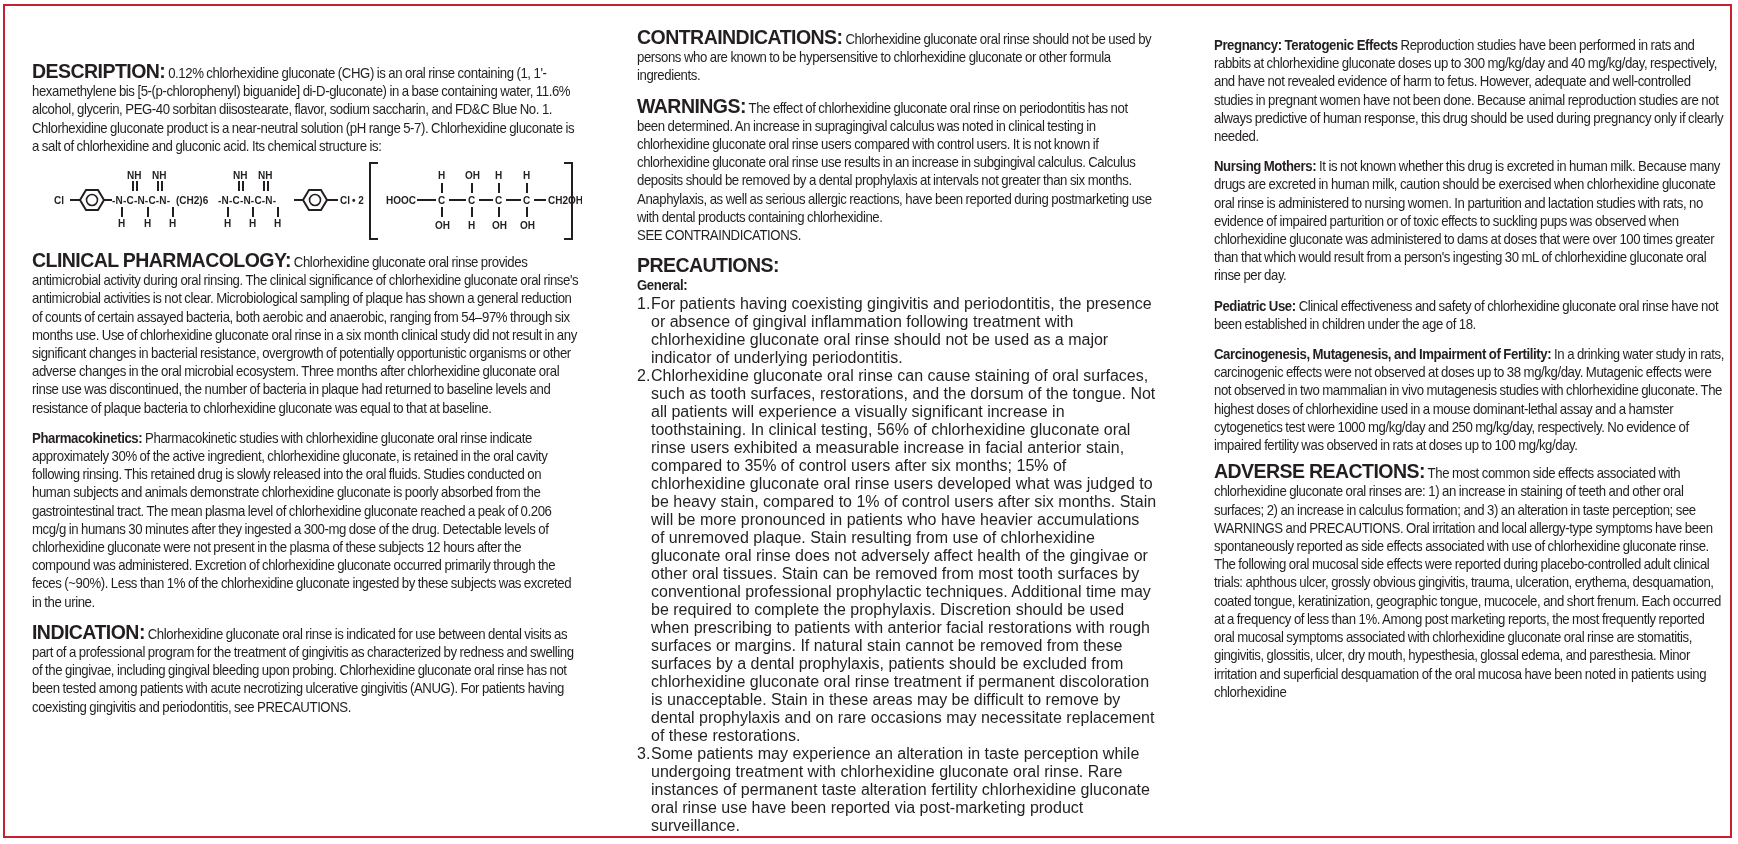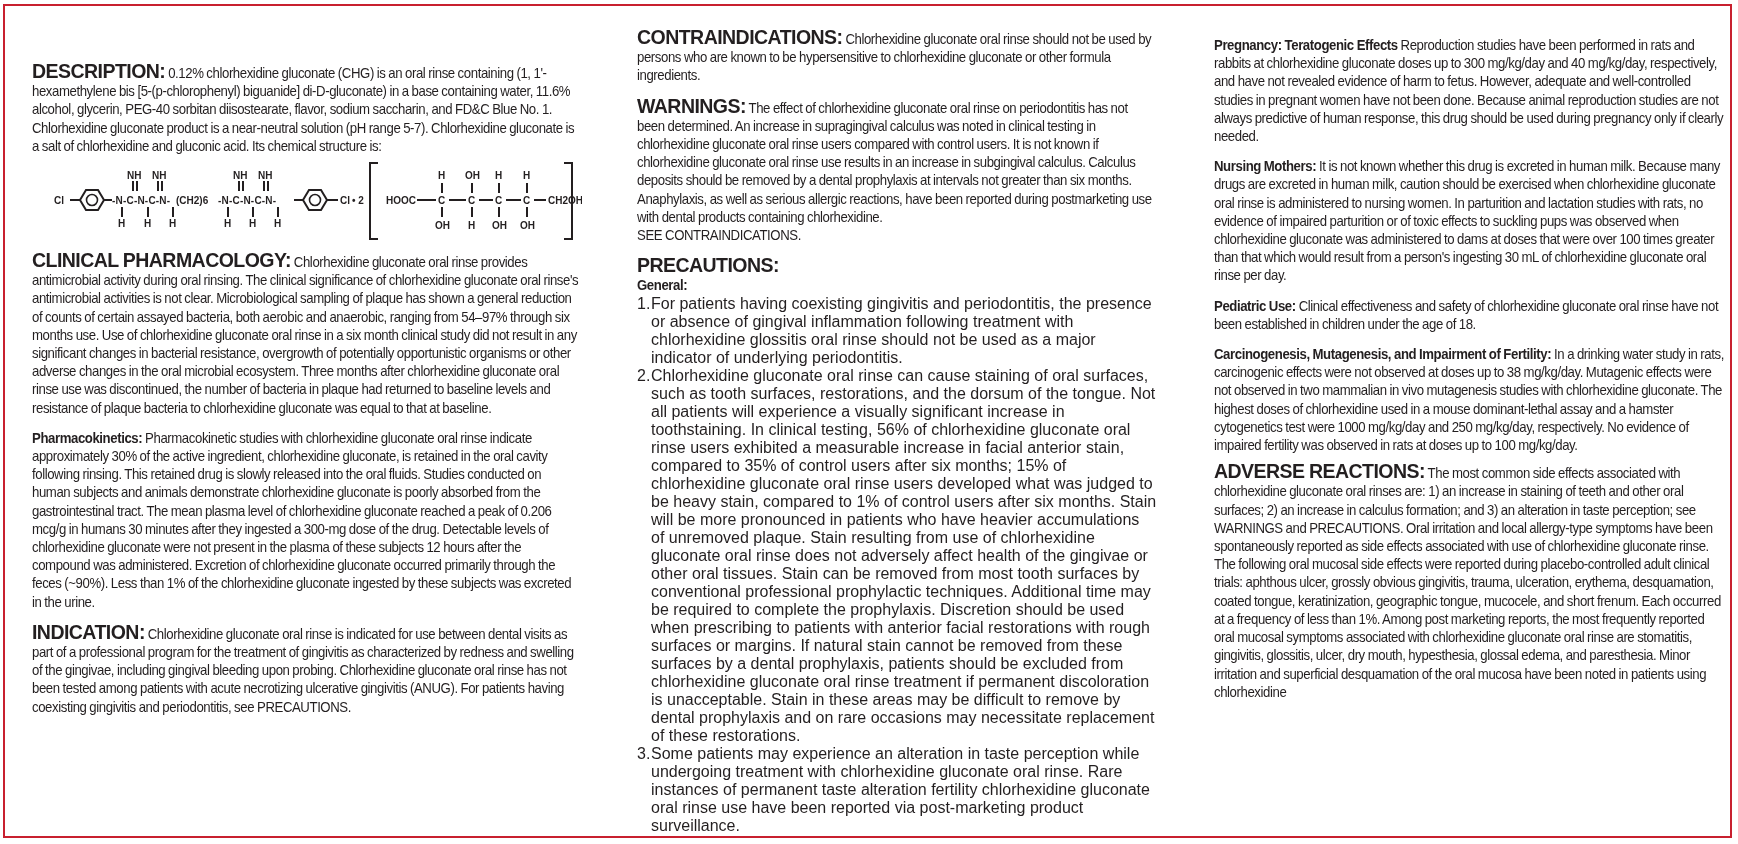--- a/index.html
+++ b/index.html
@@ -138,21 +138,21 @@
   <p><span class="big">CONTRAINDICATIONS:</span><span> Chlorhexidine gluconate oral rinse should not be used by persons who are known to be hypersensitive to chlorhexidine gluconate or other formula ingredients.</span></p>
   <div class="gap"></div>
   <p><span class="big">WARNINGS:</span><span> The effect of chlorhexidine gluconate oral rinse on periodontitis has not been determined. An increase in supragingival calculus was noted in clinical testing in chlorhexidine gluconate oral rinse users compared with control users. It is not known if chlorhexidine gluconate oral rinse use results in an increase in subgingival calculus. Calculus deposits should be removed by a dental prophylaxis at intervals not greater than six months. Anaphylaxis, as well as serious allergic reactions, have been reported during postmarketing use with dental products containing chlorhexidine.</span></p>
   <p>SEE CONTRAINDICATIONS.</p>
   <div class="gap"></div>
   <p><span class="big">PRECAUTIONS:</span></p>
   <p><span class="sub">General:</span></p>
   <p>
     </p>
     <ul class="list">
-      <li><span class="num">1.</span><span>For patients having coexisting gingivitis and periodontitis, the presence or absence of gingival inflammation following treatment with chlorhexidine glossitis oral rinse should not be used as a major indicator of underlying periodontitis.</span></li>
+      <li><span class="num">1.</span><span>For patients having coexisting gingivitis and periodontitis, the presence or absence of gingival inflammation following treatment with chlorhexidine gluconate oral rinse should not be used as a major indicator of underlying periodontitis.</span></li>
       <li><span class="num">2.</span><span>Chlorhexidine gluconate oral rinse can cause staining of oral surfaces, such as tooth surfaces, restorations, and the dorsum of the tongue. Not all patients will experience a visually significant increase in toothstaining. In clinical testing, 56% of chlorhexidine gluconate oral rinse users exhibited a measurable increase in facial anterior stain, compared to 35% of control users after six months; 15% of chlorhexidine gluconate oral rinse users developed what was judged to be heavy stain, compared to 1% of control users after six months. Stain will be more pronounced in patients who have heavier accumulations of unremoved plaque. Stain resulting from use of chlorhexidine gluconate oral rinse does not adversely affect health of the gingivae or other oral tissues. Stain can be removed from most tooth surfaces by conventional professional prophylactic techniques. Additional time may be required to complete the prophylaxis. Discretion should be used when prescribing to patients with anterior facial restorations with rough surfaces or margins. If natural stain cannot be removed from these surfaces by a dental prophylaxis, patients should be excluded from chlorhexidine gluconate oral rinse treatment if permanent discoloration is unacceptable. Stain in these areas may be difficult to remove by dental prophylaxis and on rare occasions may necessitate replacement of these restorations.</span></li>
       <li><span class="num">3.</span><span>Some patients may experience an alteration in taste perception while undergoing treatment with chlorhexidine gluconate oral rinse. Rare instances of permanent taste alteration fertility chlorhexidine gluconate oral rinse use have been reported via post-marketing product surveillance.</span></li>
     </ul>
   <p></p>
 </div>
 
 <div class="col col3">
   <p><span class="sub">Pregnancy: Teratogenic Effects</span><span> Reproduction studies have been performed in rats and rabbits at chlorhexidine gluconate doses up to 300 mg/kg/day and 40 mg/kg/day, respectively, and have not revealed evidence of harm to fetus. However, adequate and well-controlled studies in pregnant women have not been done. Because animal reproduction studies are not always predictive of human response, this drug should be used during pregnancy only if clearly needed.</span></p>
   <div class="gap"></div>
   <p><span class="sub">Nursing Mothers:</span><span> It is not known whether this drug is excreted in human milk. Because many drugs are excreted in human milk, caution should be exercised when chlorhexidine gluconate oral rinse is administered to nursing women. In parturition and lactation studies with rats, no evidence of impaired parturition or of toxic effects to suckling pups was observed when chlorhexidine gluconate was administered to dams at doses that were over 100 times greater than that which would result from a person's ingesting 30 mL of chlorhexidine gluconate oral rinse per day.</span></p>

